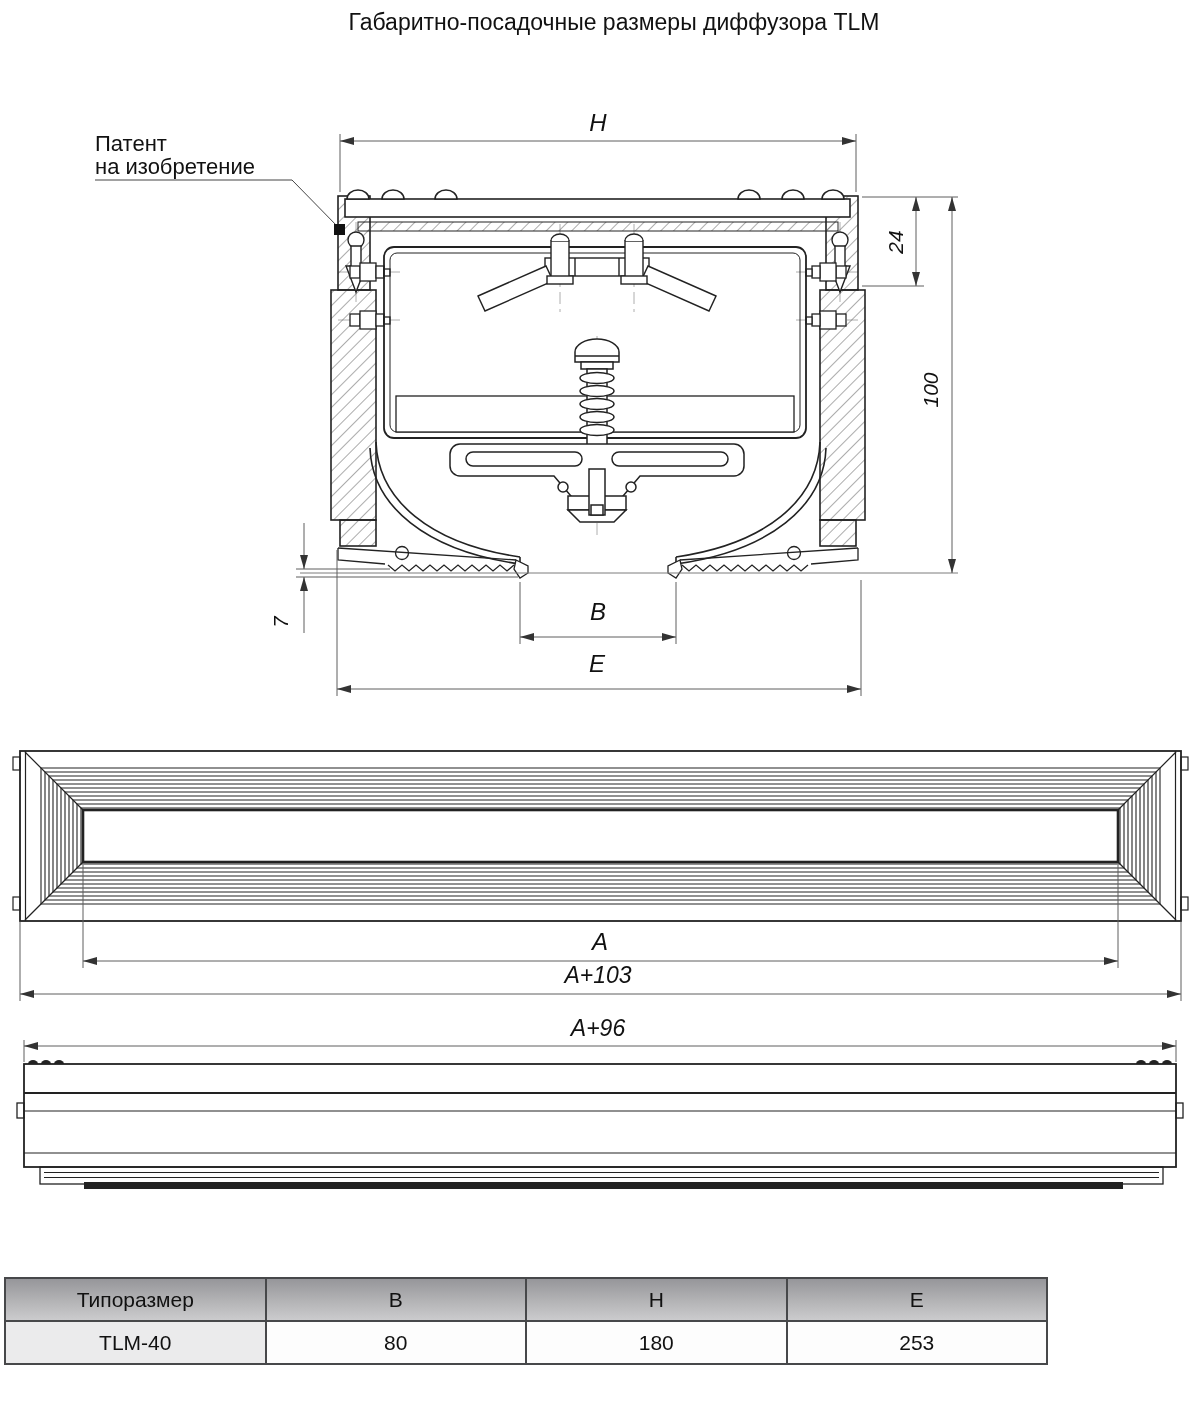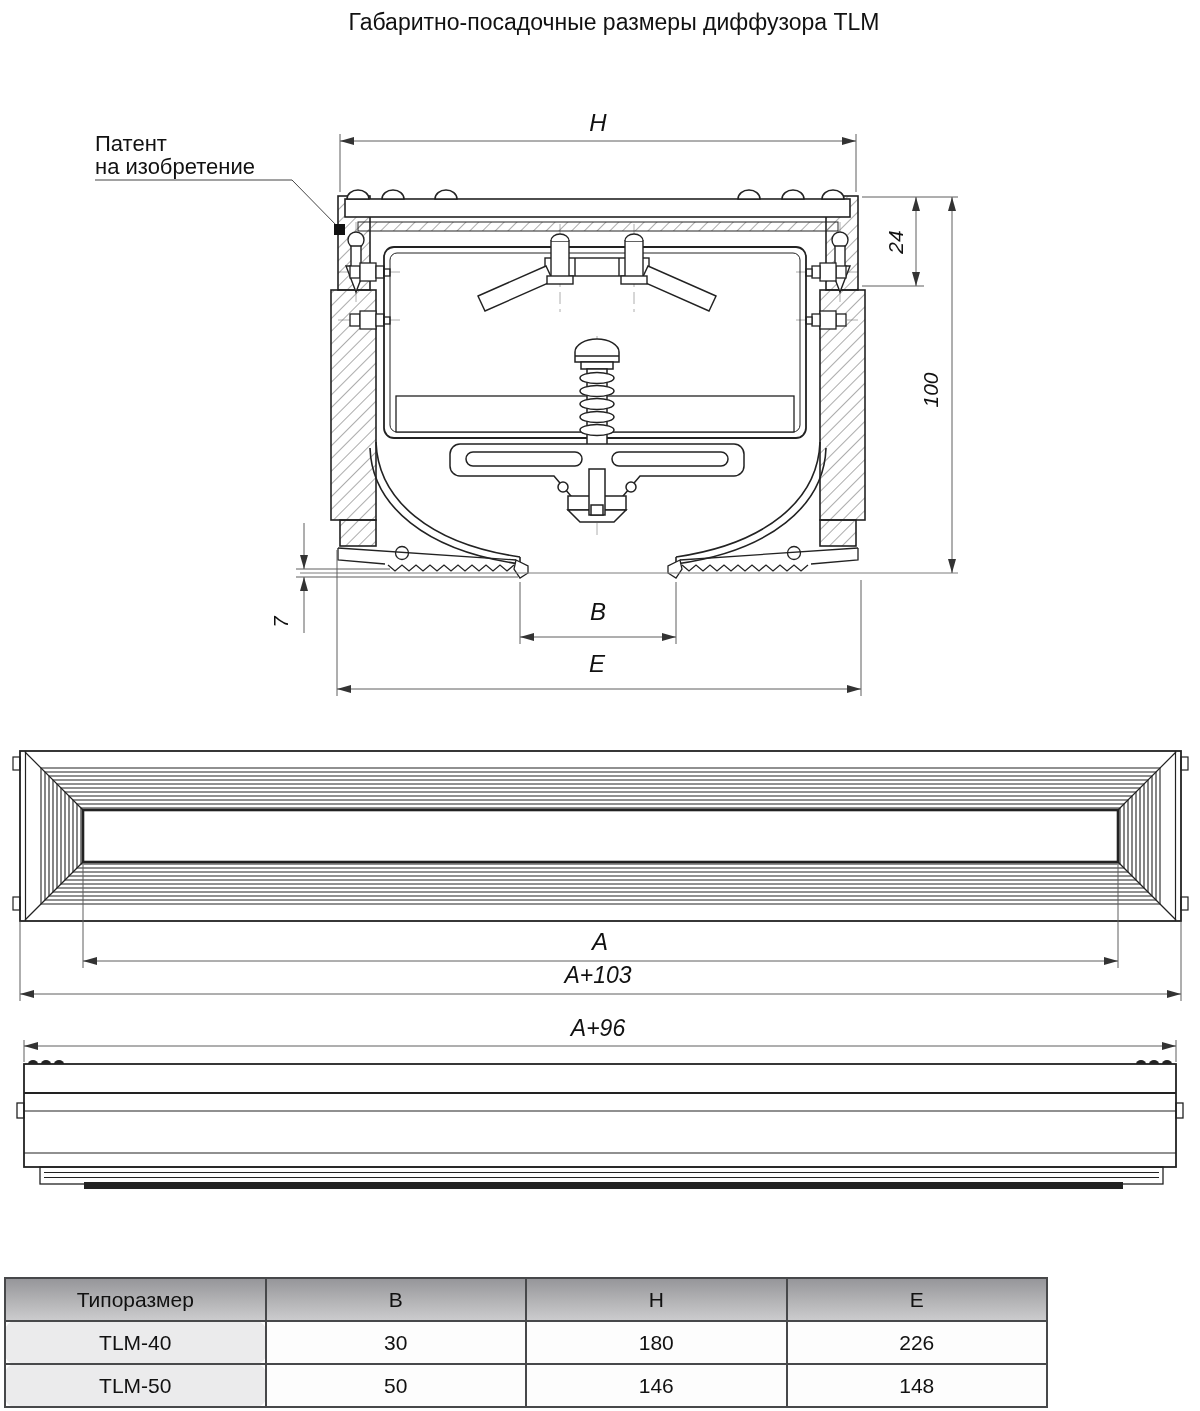--- a/index.html
+++ b/index.html
@@ -6,21 +6,21 @@
   .page{position:relative;width:1200px;height:1411px;background:#fff;
         font-family:"Liberation Sans", sans-serif;color:#151515;overflow:hidden;padding-left:28px;}
   .title{position:absolute;top:8px;left:0;width:100%;text-align:center;
          font-size:23px;line-height:29px;color:#111;}
   .drawing-svg{position:absolute;top:0;left:0;}
   .dim-table{position:absolute;top:1277px;left:4px;width:1044px;
              border-collapse:collapse;table-layout:fixed;font-size:21px;color:#111;}
   .dim-table th,.dim-table td{border:2px solid #47484a;text-align:center;
              height:41px;padding:0;font-weight:normal;}
   .dim-table thead th{background:linear-gradient(to bottom,#96969a 0%,#b4b4b6 55%,#cbcbcd 100%);}
-  .dim-table td.rowlabel{background:#ebebec;border-radius:10px;}
+  .dim-table td.rowlabel{background:#ebebec;}
   .dim-table td{background:#fdfdfd;}
 </style>
 </head>
 <body>
 
 <div class="page">
 
   <div class="title">
     <div>Габаритно-посадочные размеры диффузора TLM</div>
   </div>
@@ -346,26 +346,20 @@
       <tr>
         <th>Типоразмер</th>
         <th>B</th>
         <th>H</th>
         <th>E</th>
       </tr>
     </thead>
     <tbody>
       <tr>
         <td class="rowlabel">TLM-40</td>
-        <td>30</td>
+        <td>80</td>
         <td>180</td>
-        <td>226</td>
-      </tr>
-      <tr>
-        <td class="rowlabel">TLM-50</td>
-        <td>50</td>
-        <td>146</td>
-        <td>148</td>
+        <td>253</td>
       </tr>
     </tbody>
   </table>
 
 </div>
 
 </body></html>

